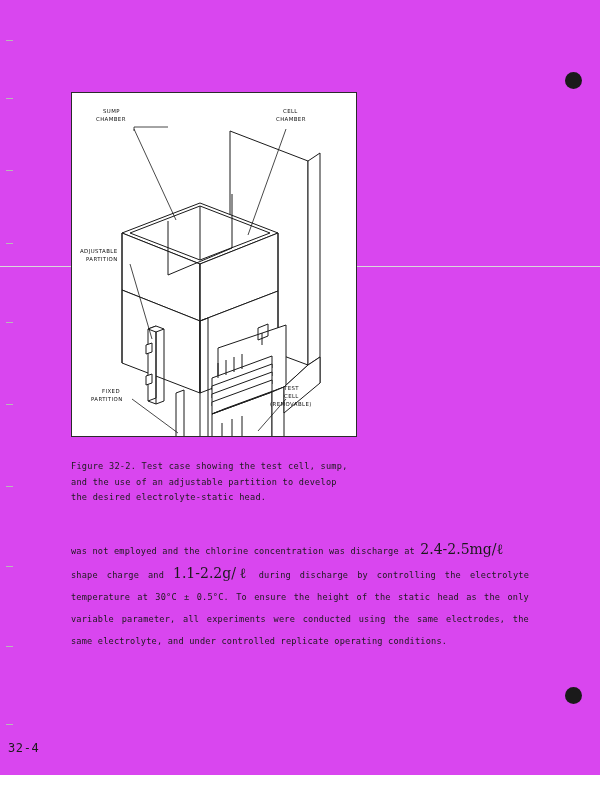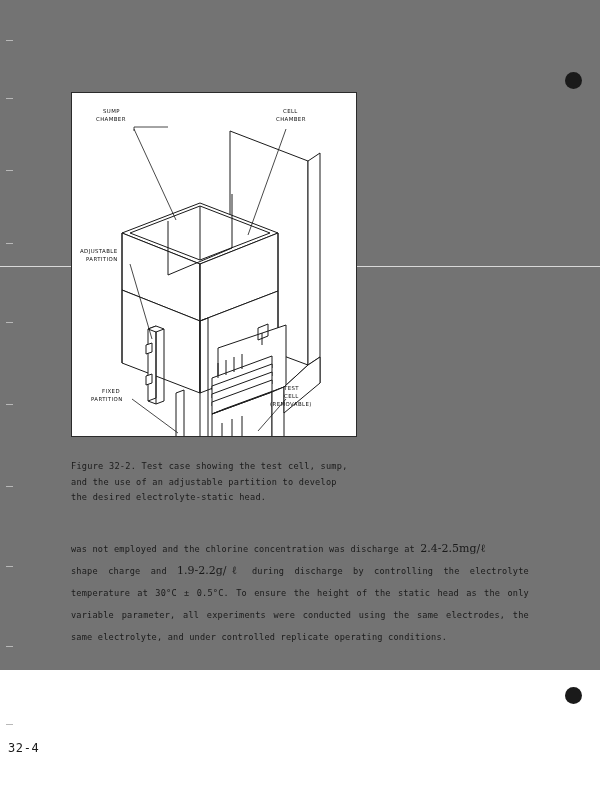--- a/index.html
+++ b/index.html
@@ -13,22 +13,22 @@
     font-family: "DejaVu Sans Mono", monospace;
     color: #111111;
     position: relative;
     overflow: hidden;
   }
 
   
   .page {
     position: absolute;
     left: 0; top: 0;
-    width: 600px; height: 670px;
-    background: #737373;
+    width: 600px; height: 775px;
+    background: #d946ef;
   }
 
   
   .binding-mark {
     position: absolute;
     left: 6px;
     width: 7px;
     height: 1px;
     background: #b8b8b8;
   }
@@ -99,21 +99,21 @@
     text-align: justify;
   }
   #para-1 { top: 538px; }
   #para-2 { top: 634px; }
 
   .body-block p { margin: 0; }
 
   .hand {
     font-family: "DejaVu Serif", serif;
     font-style: normal;
-    font-size: 11px;
+    font-size: 14px;
     letter-spacing: 0;
   }
 
   
   .page-number {
     position: absolute;
     left: 8px;
     top: 741px;
     width: 600px;
     font-size: 12px;
@@ -256,20 +256,20 @@
     </svg>
   </div>
 
   <div class="caption">Figure 32-2.  Test case showing the test cell, sump,
 and the use of an adjustable partition to develop
 the desired electrolyte-static head.</div>
 
   <div class="body-block" id="para-1">
     <p>
       <span>was not employed and the chlorine concentration was discharge at </span><span class="hand">2.4-2.5mg/ℓ</span><br>
-      <span>shape charge and </span><span class="hand">1.9-2.2g/ℓ</span><span> during discharge by controlling the electrolyte temperature at 30°C ± 0.5°C.  To ensure the height of the static head as the only variable parameter, all experiments were conducted using the same electrodes, the same electrolyte, and under controlled replicate operating conditions.</span>
+      <span>shape charge and </span><span class="hand">1.1-2.2g/ℓ</span><span> during discharge by controlling the electrolyte temperature at 30°C ± 0.5°C.  To ensure the height of the static head as the only variable parameter, all experiments were conducted using the same electrodes, the same electrolyte, and under controlled replicate operating conditions.</span>
     </p>
   </div>
 
 
   <div class="page-number">32-4</div>
 
 </div>
 
 </body></html>

